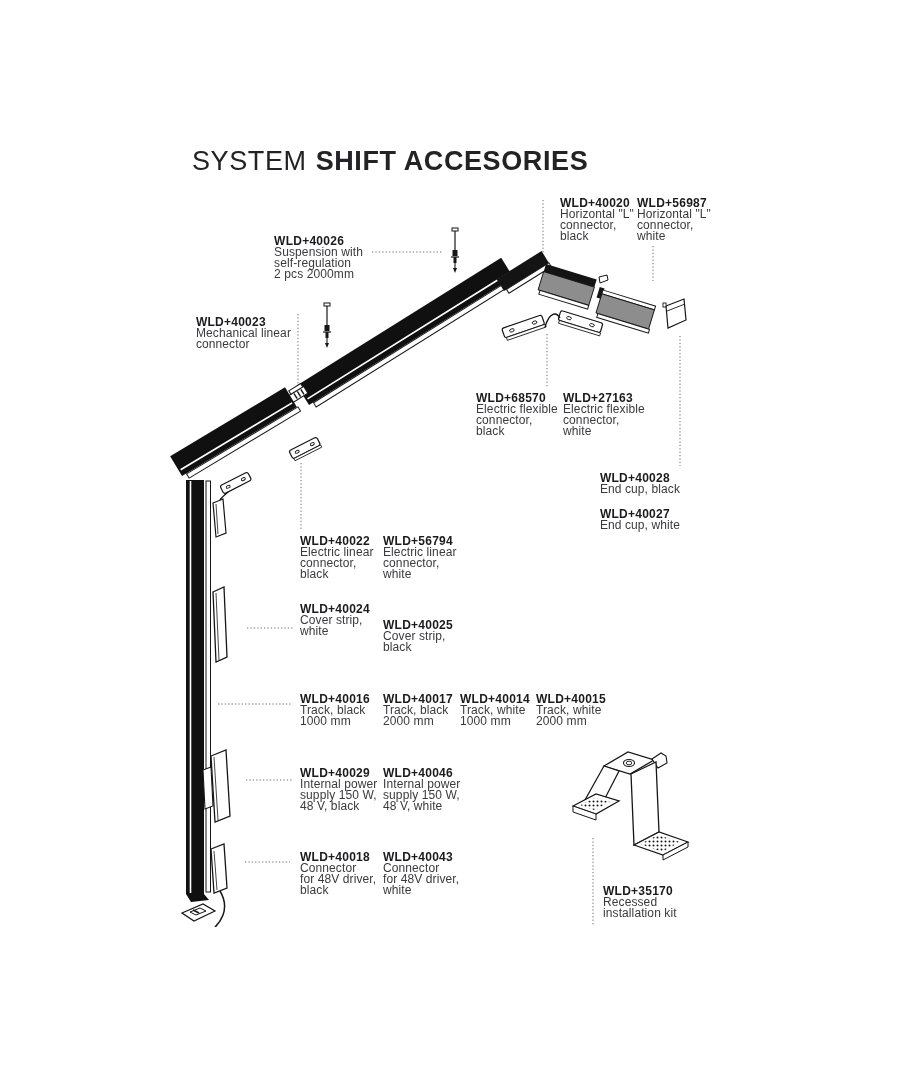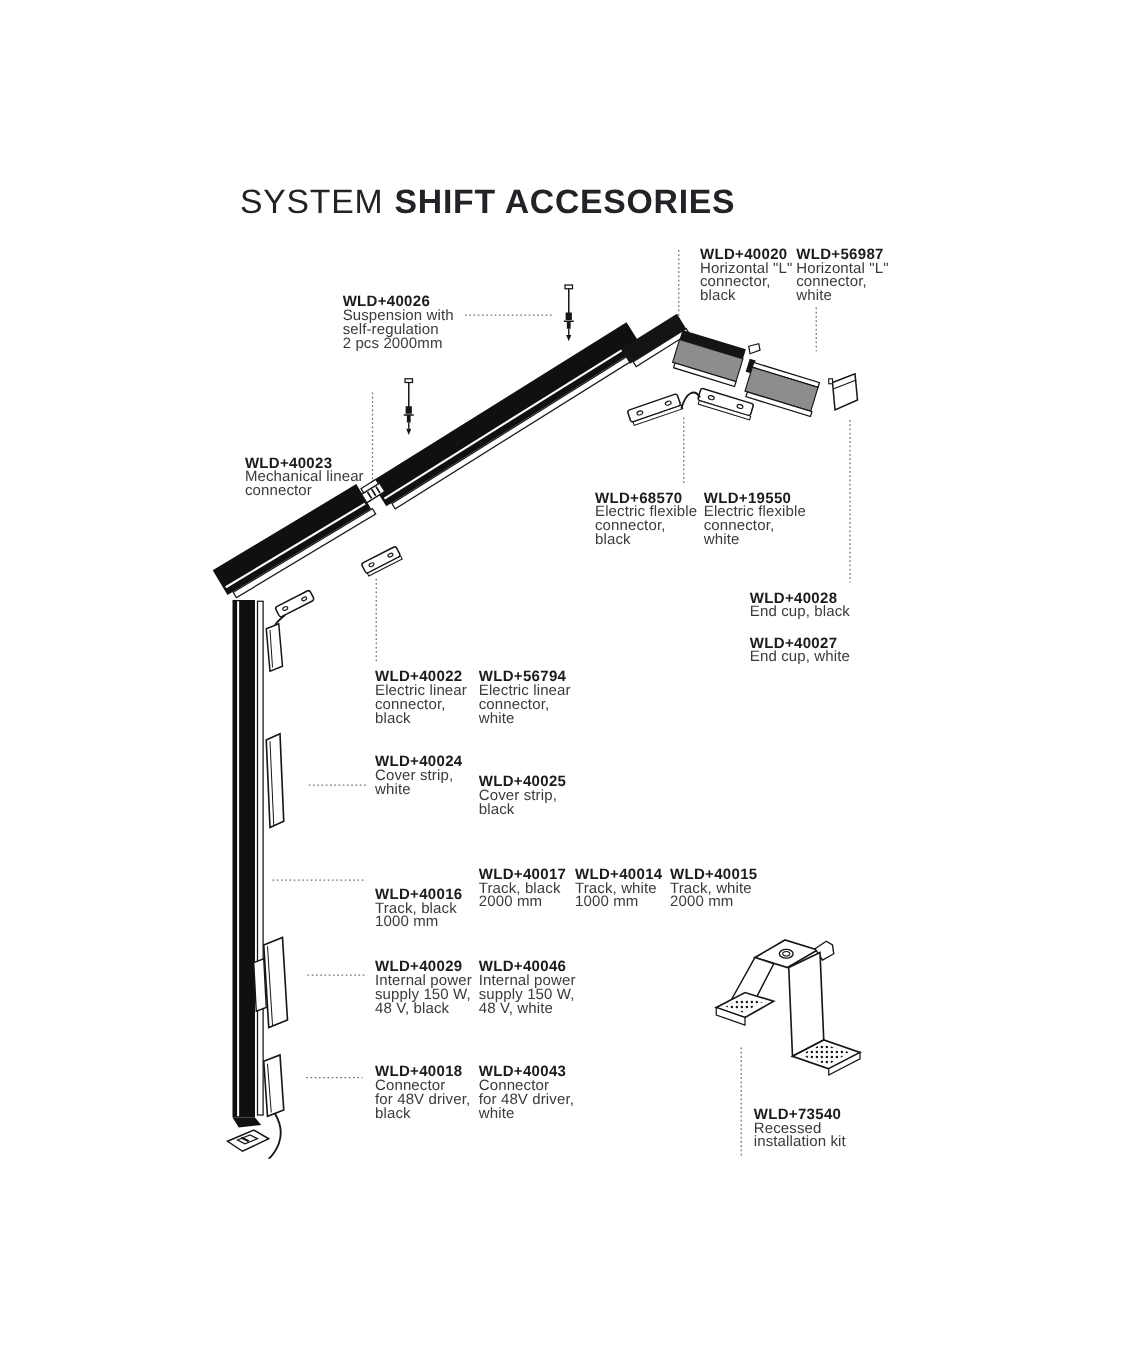--- a/index.html
+++ b/index.html
@@ -194,33 +194,33 @@
     <div class="desc">Horizontal "L"
 connector,
 white</div>
   </div>
   <div class="label ra" style="right:547px;top:236px;">
     <div class="code">WLD+40026</div>
     <div class="desc">Suspension with
 self-regulation
 2 pcs 2000mm</div>
   </div>
-  <div class="label ra" style="right:619px;top:317px;margin-top:48px;">
+  <div class="label ra" style="right:619px;top:317px;">
     <div class="code">WLD+40023</div>
     <div class="desc">Mechanical linear
 connector</div>
   </div>
   <div class="label" style="left:476px;top:393px;">
     <div class="code">WLD+68570</div>
     <div class="desc">Electric flexible
 connector,
 black</div>
   </div>
   <div class="label" style="left:563px;top:393px;">
-    <div class="code">WLD+19550</div>
+    <div class="code">WLD+27163</div>
     <div class="desc">Electric flexible
 connector,
 white</div>
   </div>
   <div class="label ra" style="right:230px;top:473px;">
     <div class="code">WLD+40028</div>
     <div class="desc">End cup, black</div>
   </div>
   <div class="label ra" style="right:230px;top:509px;">
     <div class="code">WLD+40027</div>
@@ -241,21 +241,21 @@
   <div class="label" style="left:300px;top:604px;">
     <div class="code">WLD+40024</div>
     <div class="desc">Cover strip,
 white</div>
   </div>
   <div class="label" style="left:383px;top:620px;">
     <div class="code">WLD+40025</div>
     <div class="desc">Cover strip,
 black</div>
   </div>
-  <div class="label" style="left:300px;top:710px;">
+  <div class="label" style="left:300px;top:694px;">
     <div class="code">WLD+40016</div>
     <div class="desc">Track, black
 1000 mm</div>
   </div>
   <div class="label" style="left:383px;top:694px;">
     <div class="code">WLD+40017</div>
     <div class="desc">Track, black
 2000 mm</div>
   </div>
   <div class="label" style="left:460px;top:694px;">
@@ -286,18 +286,18 @@
 for 48V driver,
 black</div>
   </div>
   <div class="label" style="left:383px;top:852px;">
     <div class="code">WLD+40043</div>
     <div class="desc">Connector
 for 48V driver,
 white</div>
   </div>
   <div class="label" style="left:603px;top:886px;">
-    <div class="code">WLD+73540</div>
+    <div class="code">WLD+35170</div>
     <div class="desc">Recessed
 installation kit</div>
   </div>
 
 </div>
 
 </body></html>

